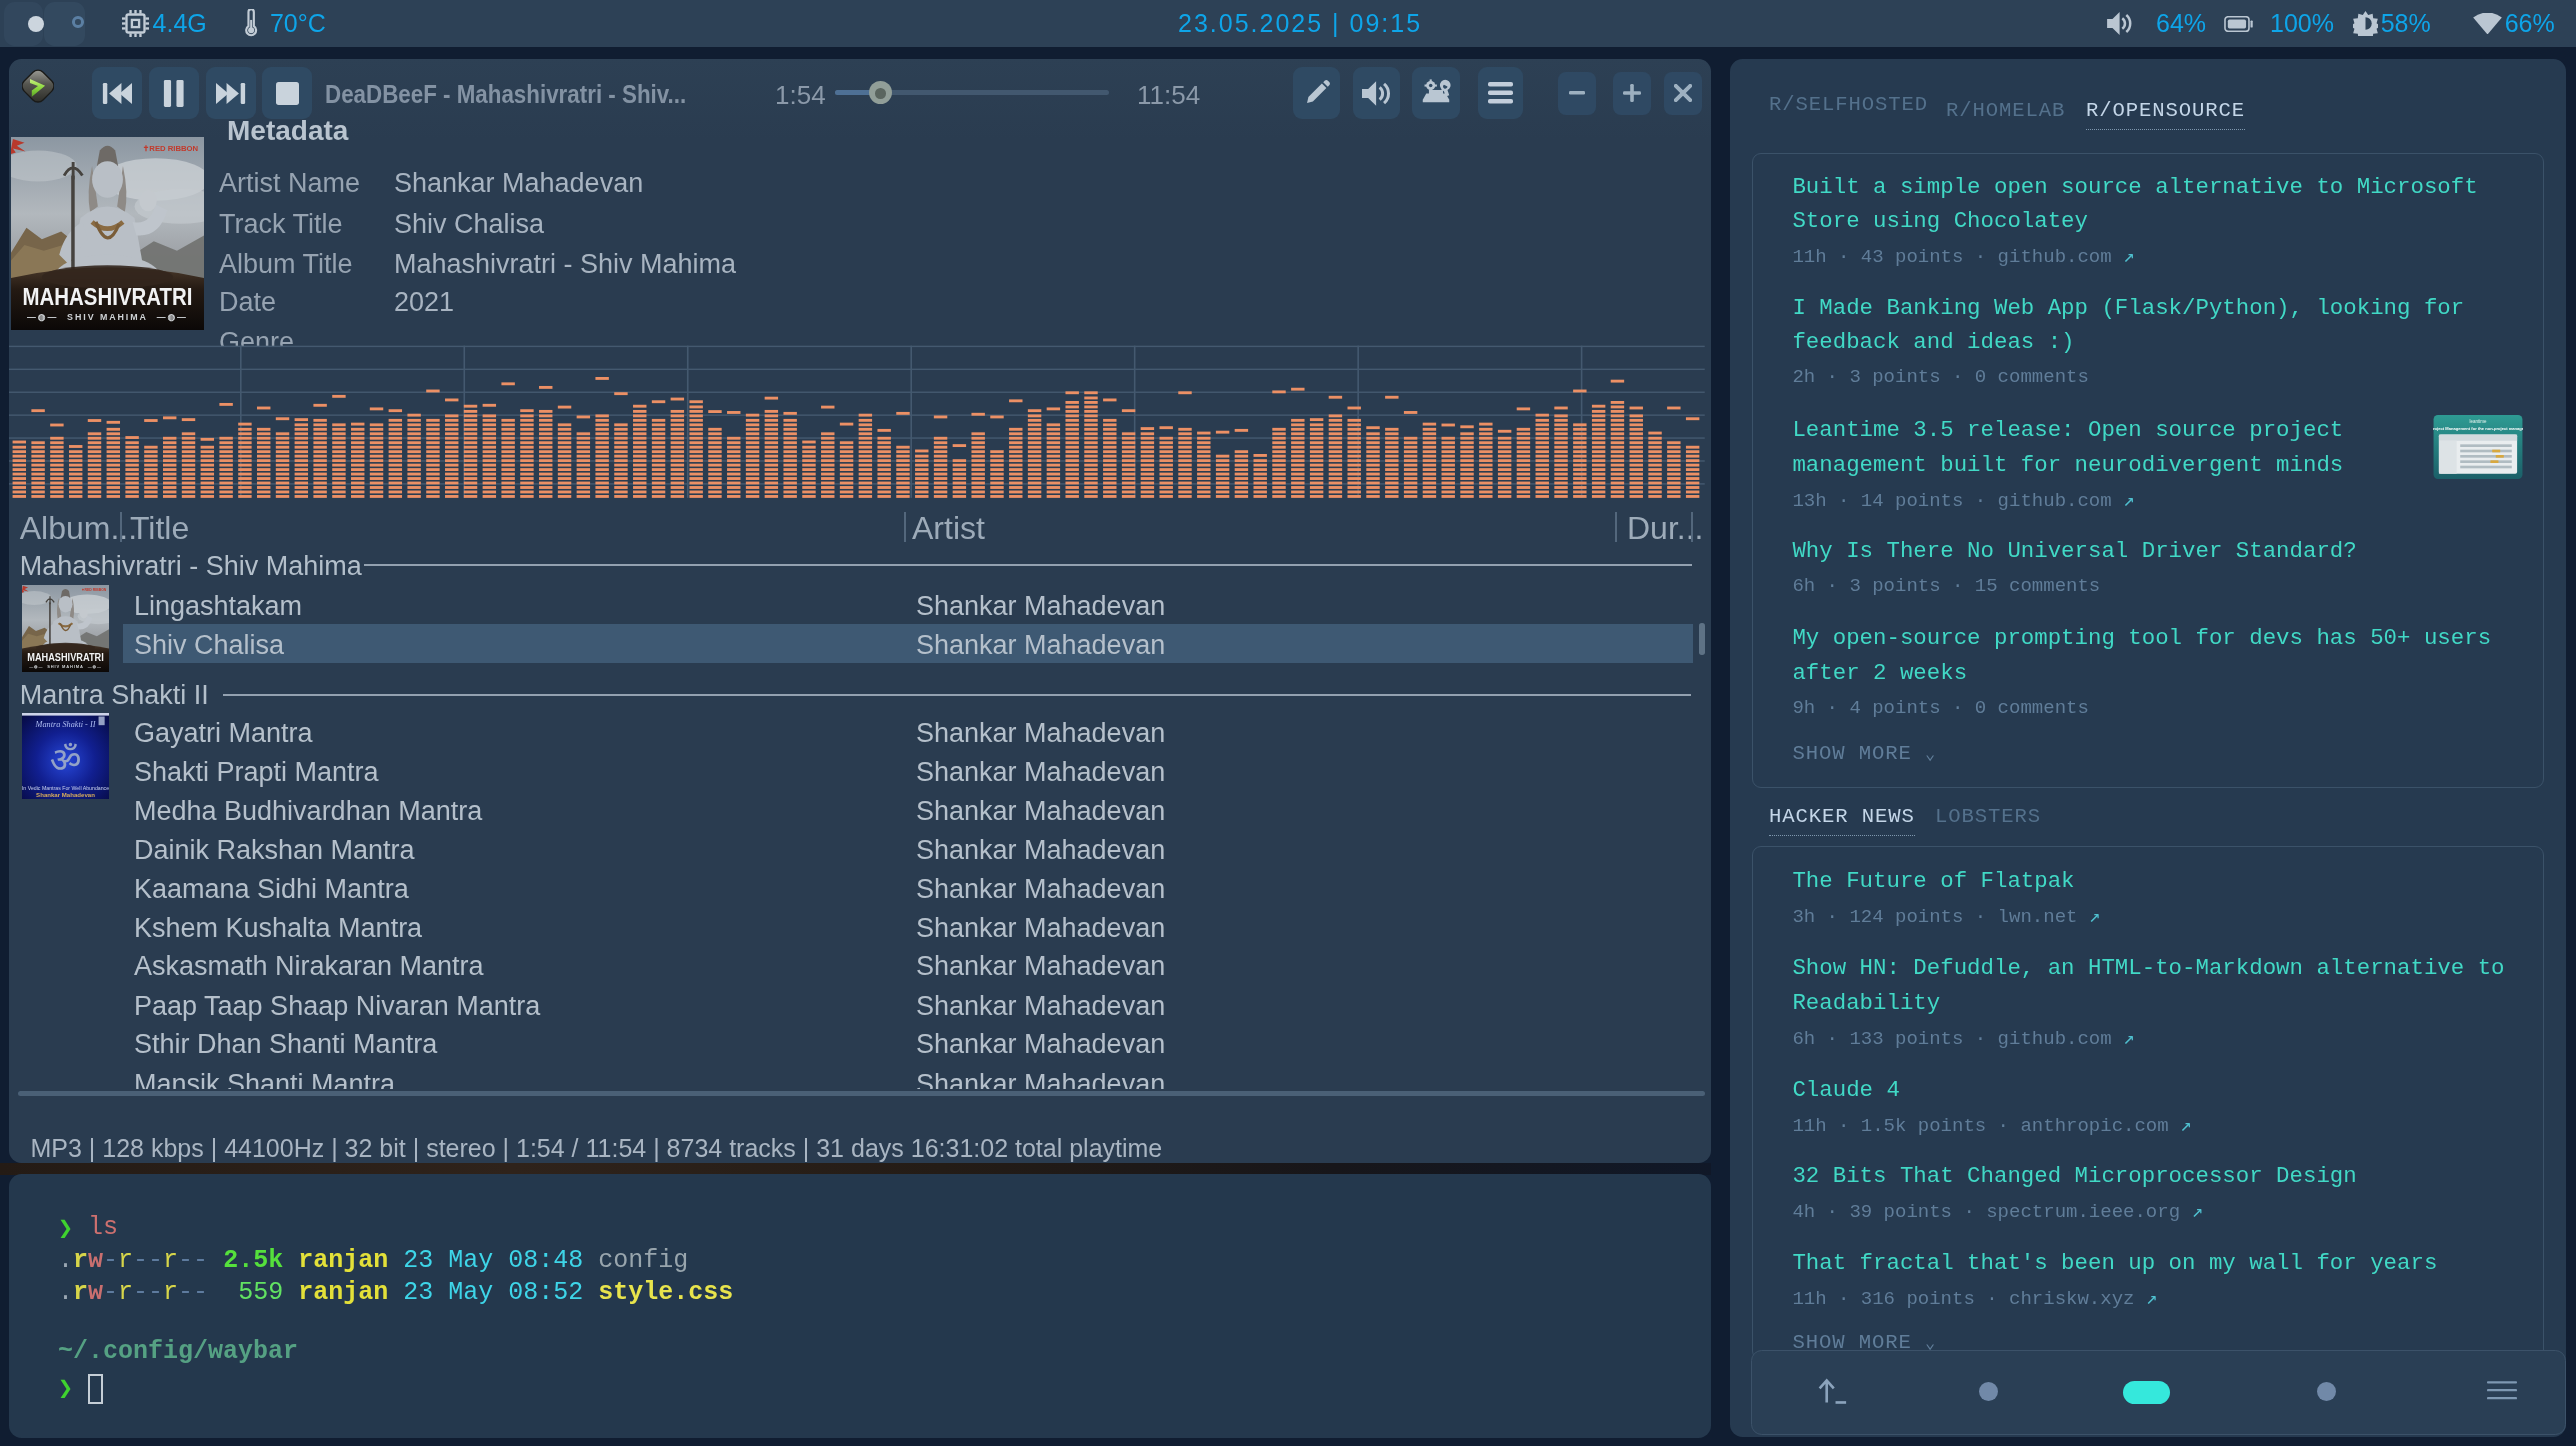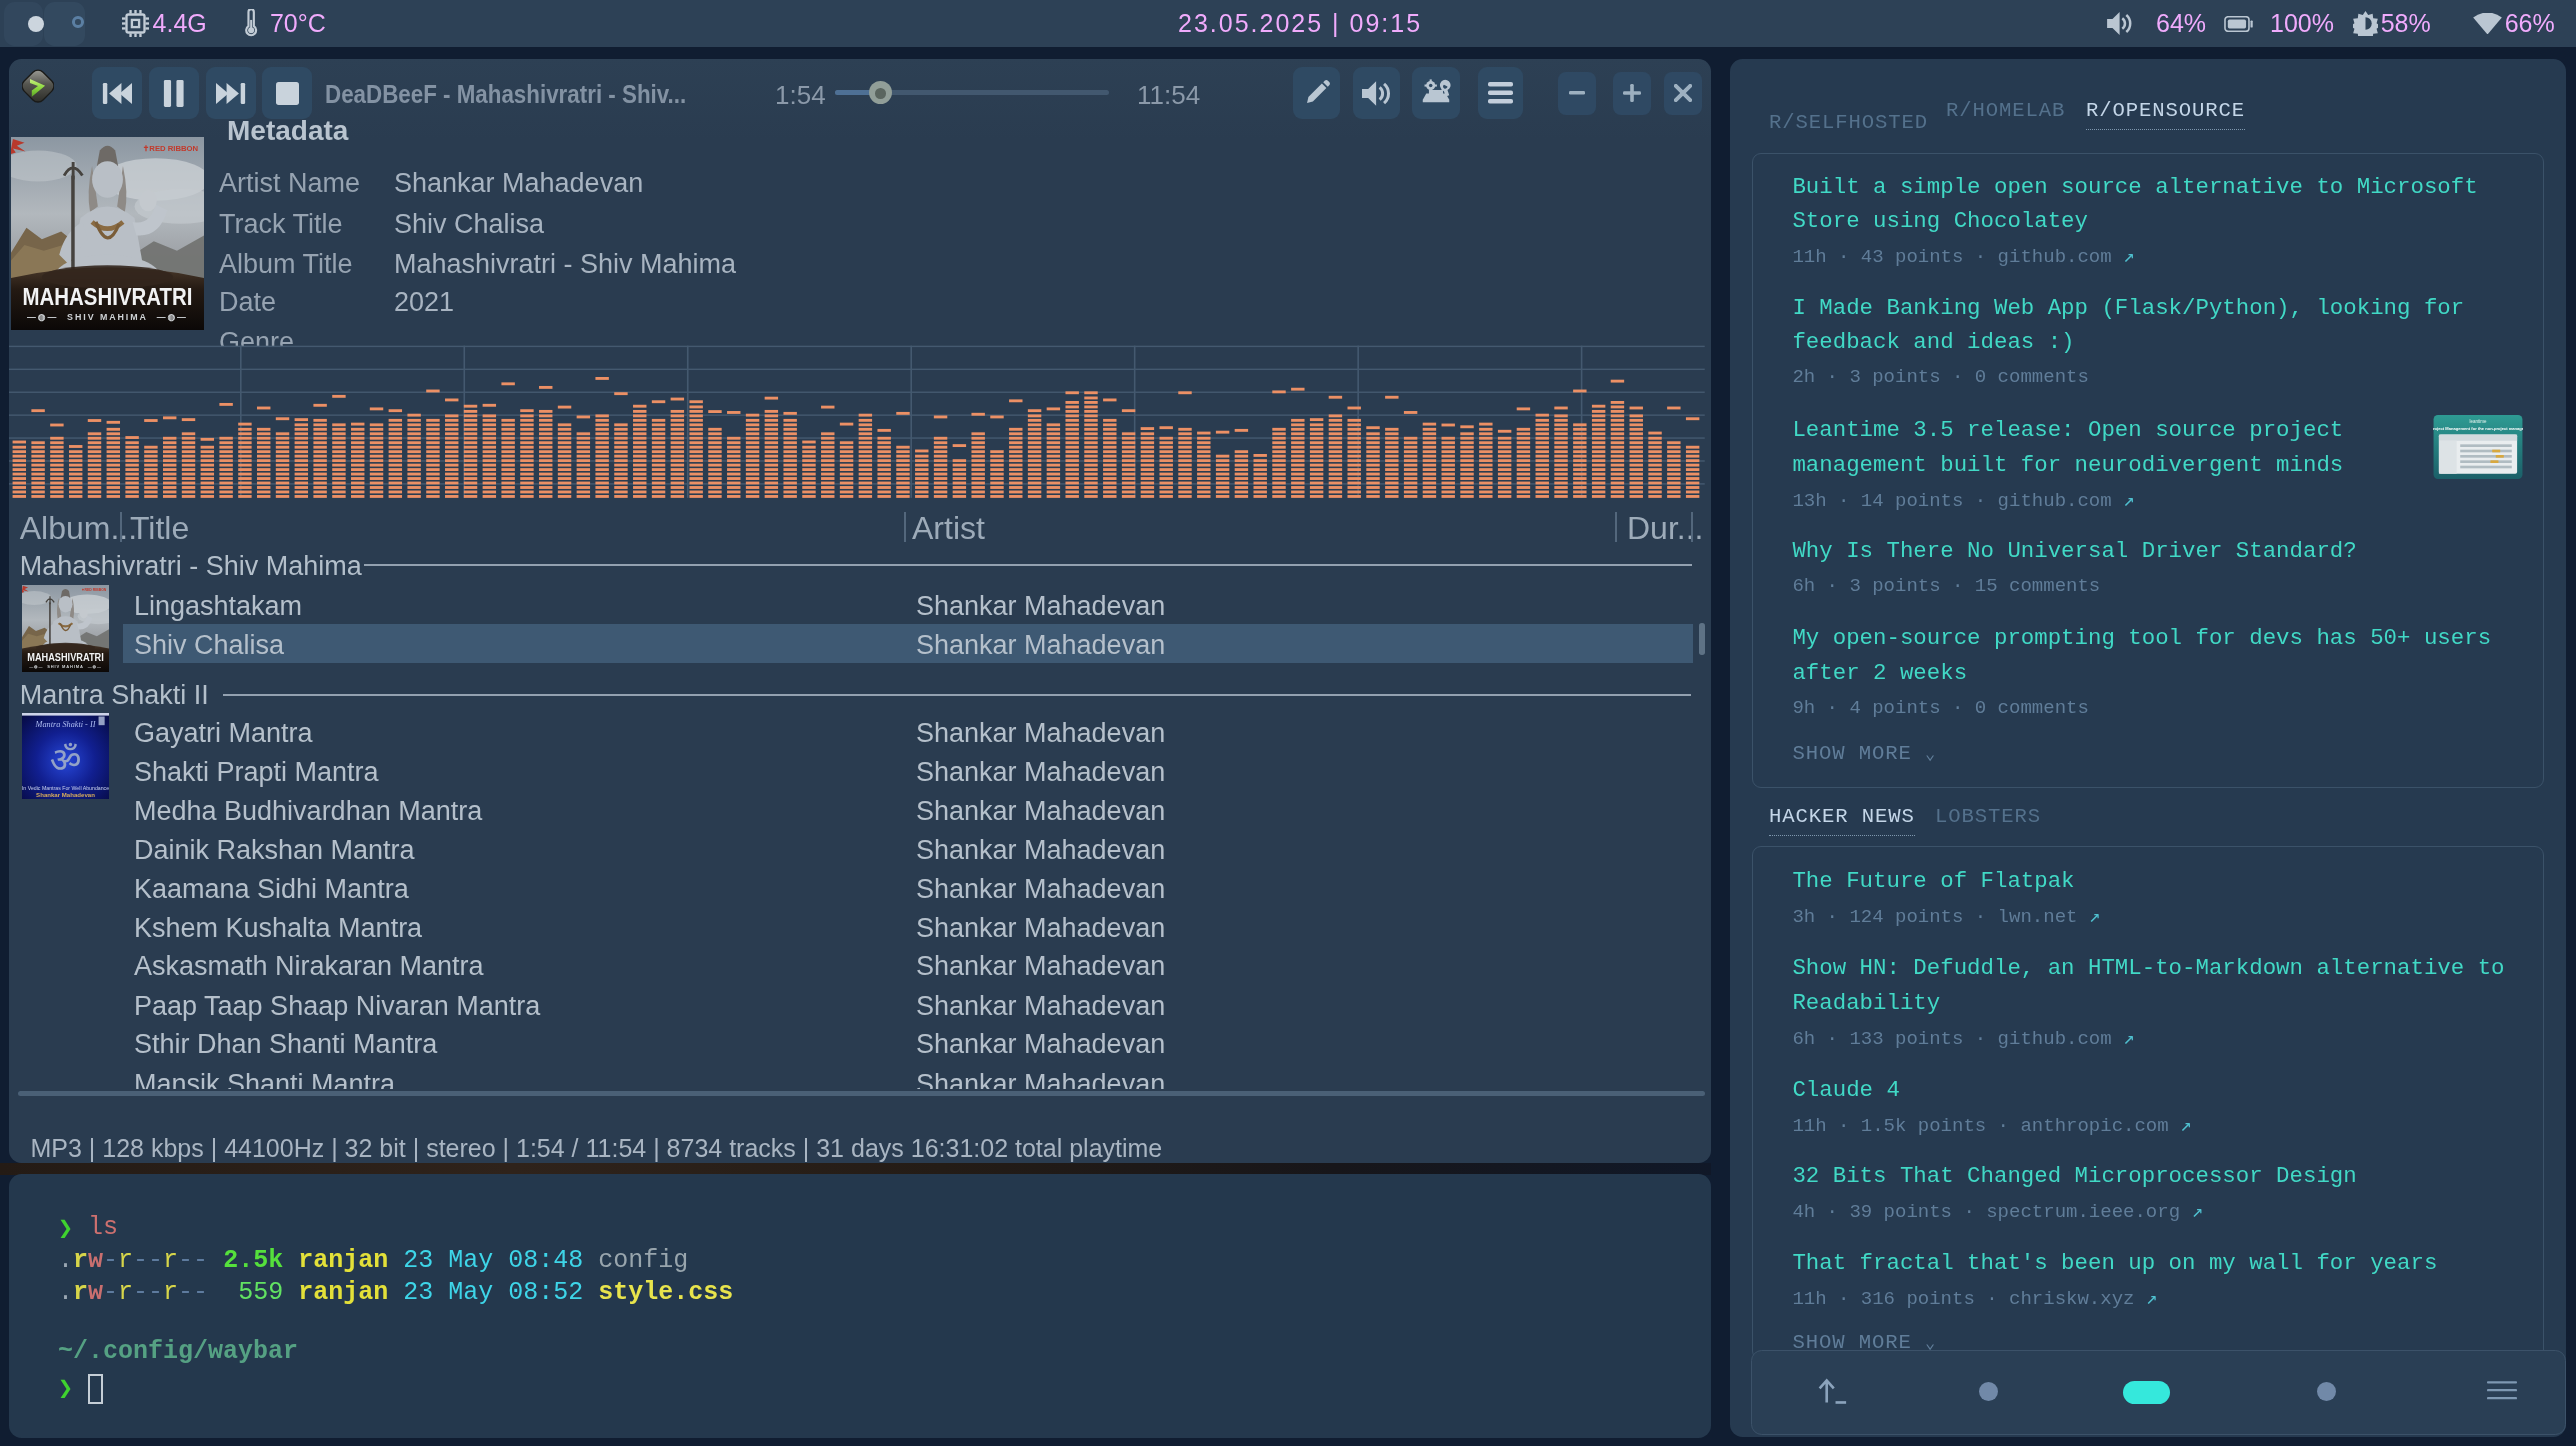--- a/index.html
+++ b/index.html
@@ -1,17 +1,17 @@
 <!DOCTYPE html>
 <html style="font-size:14.3px"><head><meta charset="utf-8"><style>
 * {margin:0;padding:0;box-sizing:border-box}
 html,body {width:2576px;height:1446px;overflow:hidden;background:#101d31;font-family:"Liberation Sans",sans-serif;position:relative}
 .abs {position:absolute}
 
-#topbar {position:absolute;left:0;top:0;width:2576px;height:47px;background:#2d4156;color:#f0abfc;font-size:25px}
+#topbar {position:absolute;left:0;top:0;width:2576px;height:47px;background:#2d4156;color:#0ea5e9;font-size:25px}
 #topbar .mod {position:absolute;top:0;height:47px;display:flex;align-items:center}
 
 #player {position:absolute;left:9px;top:59px;width:1702px;height:1104px;background:linear-gradient(180deg,#2d4054 0,#2a3c50 81px,#2a3c50 100%);border-radius:12.5px;overflow:hidden}
 .tbtn {position:absolute;top:8px;width:50px;height:52px;background:#2f4a63;border-radius:9px;display:flex;align-items:center;justify-content:center}
 .wbtn {position:absolute;top:12.5px;width:38px;height:43px;background:#2f4963;border-radius:8px;display:flex;align-items:center;justify-content:center;color:#9db0c0;font-size:27px}
 .meta-label {position:absolute;left:210px;color:#96a3b1;font-size:27px}
 .meta-val {position:absolute;left:385px;color:#a8b4c1;font-size:27px}
 .prow {position:absolute;left:0;width:1702px;height:39px;font-size:27px;color:#b5c0cb}
 .prow .pt {position:absolute;left:121px;top:3.6px}
 .prow .pa {position:absolute;left:903px;top:3.6px}
@@ -1977,21 +1977,21 @@
   <div class="tl" style="top:39px;color:#3fd32f">❯</div>
     <div class="tl" style="top:39px;left:79px;color:#cd706f">ls</div>
   <div class="tl" style="top:72px"><span style="color:#9aa7b3">.</span><span style="color:#d7d54a;font-weight:bold">r</span><span style="color:#c96f6f;font-weight:bold">w</span><span style="color:#5e7b9e">-</span><span style="color:#d7d54a">r</span><span style="color:#5e7b9e">--</span><span style="color:#d7d54a">r</span><span style="color:#5e7b9e">--</span> <span style="color:#55e03c;font-weight:bold">2.5k</span> <span style="color:#e3e039;font-weight:bold">ranjan</span> <span style="color:#3ed5e8">23 May 08:48</span> <span style="color:#98a5ad">config</span></div>
   <div class="tl" style="top:104px"><span style="color:#9aa7b3">.</span><span style="color:#d7d54a;font-weight:bold">r</span><span style="color:#c96f6f;font-weight:bold">w</span><span style="color:#5e7b9e">-</span><span style="color:#d7d54a">r</span><span style="color:#5e7b9e">--</span><span style="color:#d7d54a">r</span><span style="color:#5e7b9e">--</span>  <span style="color:#62e262">559</span> <span style="color:#e3e039;font-weight:bold">ranjan</span> <span style="color:#3ed5e8">23 May 08:52</span> <span style="color:#e8e44c;font-weight:bold">style.css</span></div>
   <div class="tl" style="top:163px"><span style="color:#55a183;font-weight:bold">~/.config/waybar</span></div>
   <div class="tl" style="top:199px;color:#3fd32f">❯</div>
     <div class="abs" style="left:79px;top:200px;width:15px;height:30px;border:2.2px solid #c5ced6"></div>
 </div>
 
 <div id="panel">
-  <div class="tabs" style="left:39px;top:52px">R/SELFHOSTED</div>
+  <div class="tabs" style="left:39px;top:34px">R/SELFHOSTED</div>
   <div class="tabs" style="left:216px;top:40px">R/HOMELAB</div>
   <div class="tabs" style="left:356px;top:40px"><b>R/OPENSOURCE</b></div>
   <div class="card" style="top:94px;height:635px">
     <div class="pti" style="top:19.7px">Built a simple open source alternative to Microsoft</div>
     <div class="pti" style="top:54px">Store using Chocolatey</div>
     <div class="pme" style="top:90px">11h · 43 points · github.com <span class="arr">↗</span></div>
     <div class="pti" style="top:141px">I Made Banking Web App (Flask/Python), looking for</div>
     <div class="pti" style="top:175px">feedback and ideas :)</div>
     <div class="pme" style="top:212px">2h · 3 points · 0 comments</div>
     <div class="pti" style="top:263px">Leantime 3.5 release: Open source project</div>

